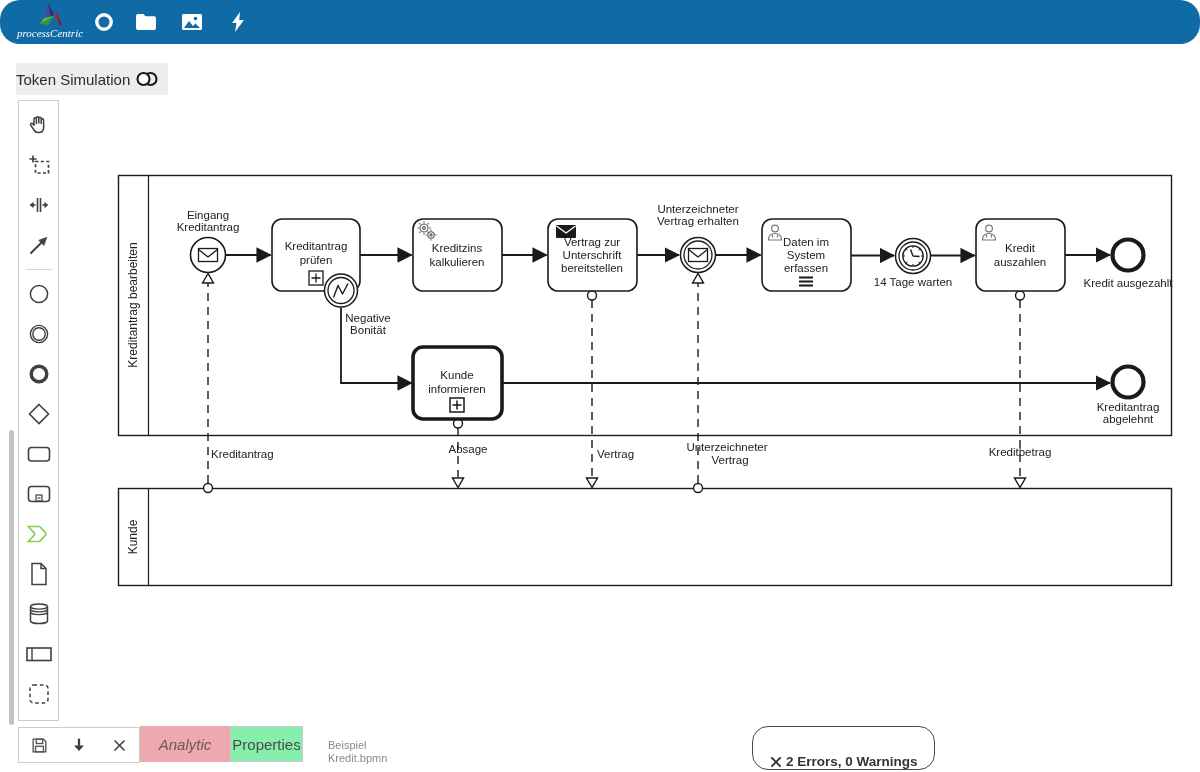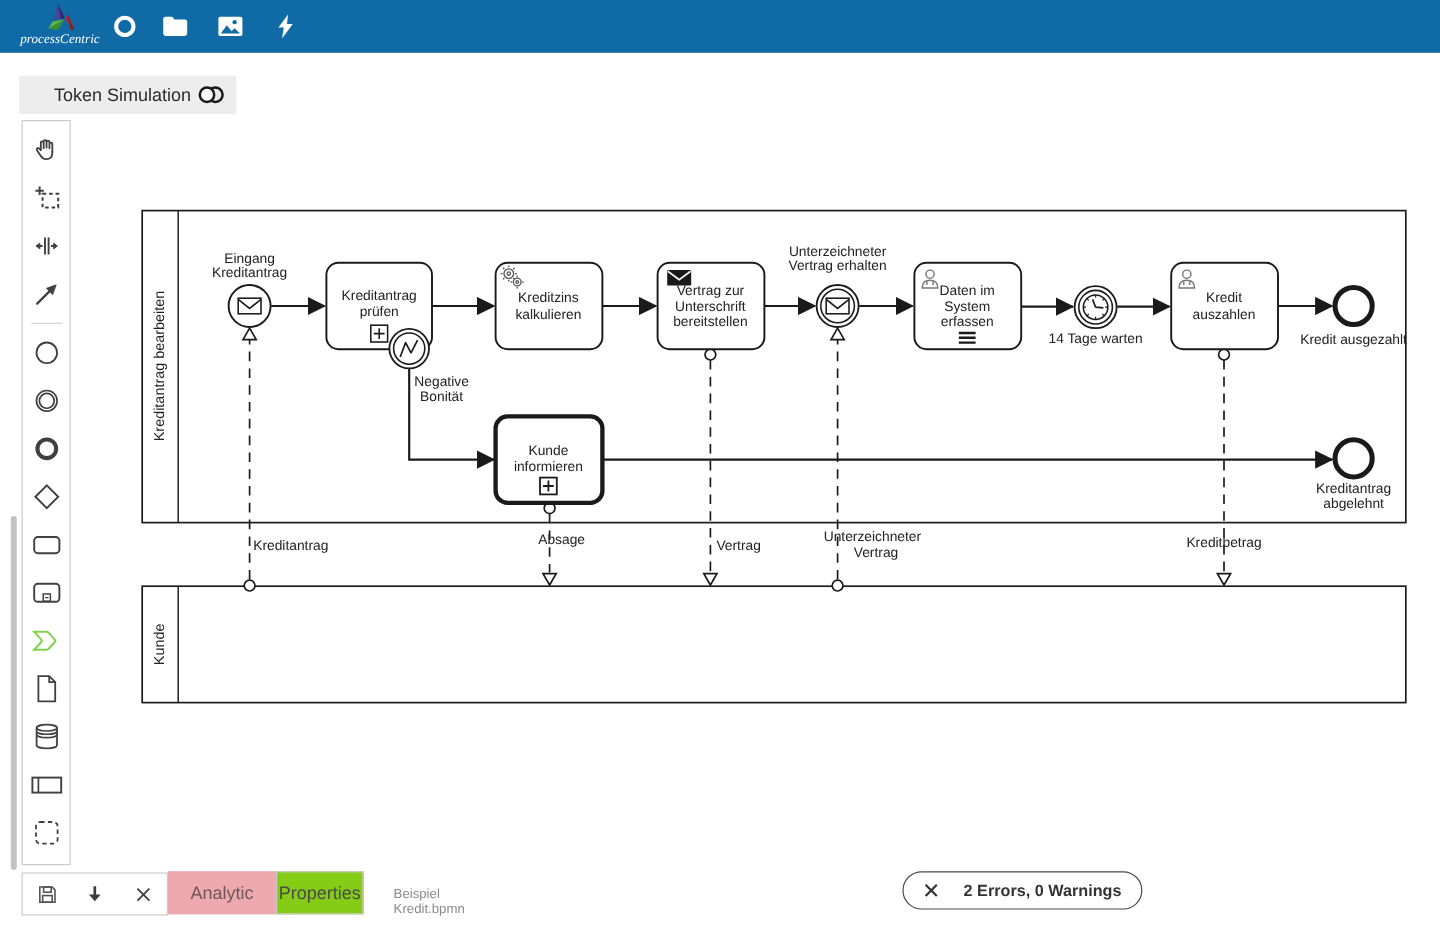--- a/index.html
+++ b/index.html
@@ -1,26 +1,26 @@
 <!DOCTYPE html>
 <html><head>
 <meta charset="utf-8">
 <style>
   * { margin:0; padding:0; box-sizing:border-box; }
   html,body { width:1200px; height:772px; background:#ffffff; font-family:"Liberation Sans", sans-serif; overflow:hidden; }
   .app { position:relative; width:1200px; height:772px; background:#fff; }
 
   
-  .topbar { position:absolute; left:0; top:0; width:1200px; height:44px; background:#0f6aa5; display:flex; align-items:center; }
+  .topbar { position:absolute; left:0; top:0; width:1200px; height:44px; background:#0f6aa5; display:flex; align-items:center;border-radius:20px; }
   .logo { position:absolute; left:12px; top:2px; width:76px; height:40px; display:flex; flex-direction:column; align-items:center; }
   .brand { color:#fff; font-family:"Liberation Serif", serif; font-style:italic; font-size:11px; line-height:11px; margin-top:-2px; white-space:nowrap; }
   .tb-icon { position:absolute; top:10px; width:24px; height:24px; display:flex; align-items:center; justify-content:center; cursor:pointer; }
 
   
-  .token-sim { position:absolute; left:16px; top:63px; height:32px; padding:0 10px 0 29px; background:#ededed; display:flex; align-items:center; gap:6px; font-size:15px; color:#2b2b2b; cursor:pointer; }
+  .token-sim { position:absolute; left:16px; top:63px; height:32px; padding:0 10px 0 0; background:#ededed; display:flex; align-items:center; gap:6px; font-size:15px; color:#2b2b2b; cursor:pointer; }
 
   
   .palette { position:absolute; left:18px; top:100px; width:41px; background:#fff; border:1px solid #cccccc; padding:4px 0 6px 0; display:flex; flex-direction:column; align-items:center; }
   .pal-entry { width:34px; height:40px; display:flex; align-items:center; justify-content:center; cursor:pointer; }
   .pal-sep { width:26px; height:0; border-top:1px solid #d6d6d6; margin:4px 0; }
   .scroll-thumb { position:absolute; left:9px; top:430px; width:5px; height:295px; background:#c3c3c3; border-radius:3px; }
 
   
   .canvas-svg { position:absolute; left:0; top:0; }
   .shape { fill:#fff; stroke:#1a1a1a; stroke-width:1.6; }
@@ -28,25 +28,25 @@
   .lbl-left { text-anchor:start; }
   .pool-lbl { font-size:12px; fill:#222; text-anchor:middle; }
   .flow { stroke:#1a1a1a; stroke-width:1.8; fill:none; }
   .msgflow { stroke:#1a1a1a; stroke-width:1.4; fill:none; stroke-dasharray:8 6; }
   .mk { fill:#fff; stroke:#1a1a1a; stroke-width:1.4; }
 
   
   .statusbar { position:absolute; left:18px; top:727px; height:36px; display:flex; }
   .sb-icons { display:flex; background:#fff; border:1px solid #cccccc; }
   .sb-btn { width:40px; height:34px; display:flex; align-items:center; justify-content:center; cursor:pointer; }
-  .tab-analytic { width:90px; height:36px; margin-top:-1px; background:#eda9ad; color:#70585b; font-size:15px; display:flex; align-items:center; justify-content:center; cursor:pointer; }
-  .tab-properties { width:73px; height:36px; margin-top:-1px; background:#84cc16; border:1px solid #cccccc; color:#4a4a4a; font-size:15px; display:flex; align-items:center; justify-content:center; cursor:pointer; }
+  .tab-analytic { width:90px; height:36px; margin-top:-1px; background:#eda9ad; color:#70585b; font-size:15px; display:flex; align-items:center; justify-content:center; cursor:pointer;font-style:italic; }
+  .tab-properties { width:73px; height:36px; margin-top:-1px; background:#86efac; border:1px solid #cccccc; color:#4a4a4a; font-size:15px; display:flex; align-items:center; justify-content:center; cursor:pointer; }
   .file-name { position:absolute; left:328px; top:739px; font-size:11px; line-height:13px; color:#8a8a8a; }
 
-  .errors-pill { position:absolute; left:752px; top:726px; height:32px; padding:0 16px; background:#fff; border:1.6px solid #4a4a4a; border-radius:16px; display:flex; align-items:center; gap:20px; font-size:13.5px; font-weight:bold; color:#333; cursor:pointer; }
+  .errors-pill { position:absolute; left:752px; top:726px; height:44px; padding:0 16px; background:#fff; border:1.6px solid #4a4a4a; border-radius:16px; display:flex; align-items:flex-end; gap:3px; font-size:13.5px; font-weight:bold; color:#333; cursor:pointer; }
 </style>
 </head>
 <body>
 
 <div class="app">
 
   <div class="topbar">
     <div class="logo">
       <svg width="44" height="28" viewBox="0 0 44 28">
         <path d="M20,1 L26,13 L17,15 Z" fill="#4a4496"></path>

